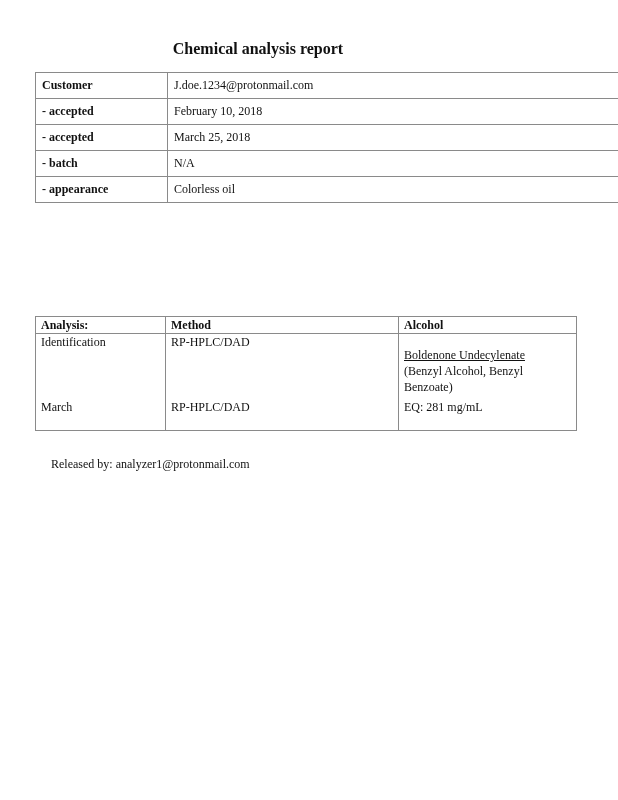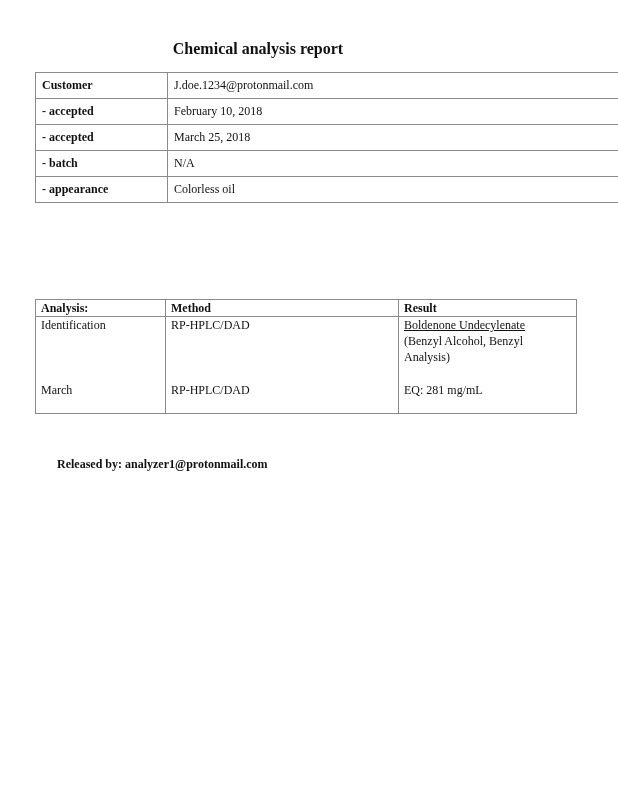--- a/index.html
+++ b/index.html
@@ -12,34 +12,34 @@
     position: absolute; top: 40px; left: 0; width: 516px;
     text-align: center; font-weight: bold; font-size: 16px;
   }
   table { border-collapse: collapse; position: absolute; }
   .t1 { top: 72px; left: 35px; width: 598px; }
   .t1 td {
     border: 1.3px solid #8a8a8a; height: 26px; padding: 0 6px;
     font-size: 12px; vertical-align: middle; box-sizing: border-box;
   }
   .t1 td.k { width: 132px; font-weight: bold; }
-  .t2 { top: 299px; left: 35px; width: 542px; }
+  .t2 { top: 316px; left: 35px; width: 542px; }
   .t2 td {
     border-left: 1.3px solid #8a8a8a; border-right: 1.3px solid #8a8a8a;
     font-size: 12px; padding: 0 5px; vertical-align: top; line-height: 16px;
   }
   .t2 tr.head td { border-top: 1.3px solid #8a8a8a; border-bottom: 1.3px solid #8a8a8a; font-weight: bold; height: 15px; }
   .t2 tr.last td { border-bottom: 1.3px solid #8a8a8a; }
   .t2 td.c1 { width: 119px; }
   .t2 td.c2 { width: 222px; margin-top: 15px; }
   .bold { font-weight: normal; }
-  .ul { text-decoration: underline; }
+  .ul { text-decoration: underline; margin-top: 13px; }
   .released {
-    position: absolute; top: 457px; left: 57px;
-    font-weight: bold; font-size: 12px;
+    position: absolute; top: 457px; left: 51px;
+    font-weight: normal; font-size: 12px;
   }
 </style>
 </head>
 <body>
 
 <div class="title">Chemical analysis report</div>
 
 <table class="t1">
   <tbody>
       <tr>
@@ -63,29 +63,29 @@
     <td>Colorless oil</td>
   </tr>
 </tbody>
   </table>
 
 <table class="t2">
   <tbody>
       <tr class="head">
     <td class="c1">Analysis:</td>
     <td class="c2">Method</td>
-    <td>Result</td>
+    <td>Alcohol</td>
   </tr>
   <tr style="height:65px;">
     <td class="c1 bold">Identification</td>
     <td class="c2">RP-HPLC/DAD</td>
     <td>
       <div class="ul">Boldenone Undecylenate</div>
       <div>(Benzyl Alcohol, Benzyl</div>
-      <div>Analysis)</div>
+      <div>Benzoate)</div>
     </td>
   </tr>
   <tr class="last" style="height:32px;">
     <td class="c1 bold">March</td>
     <td class="c2">RP-HPLC/DAD</td>
     <td>EQ: 281 mg/mL</td>
   </tr>
 </tbody>
   </table>
 

